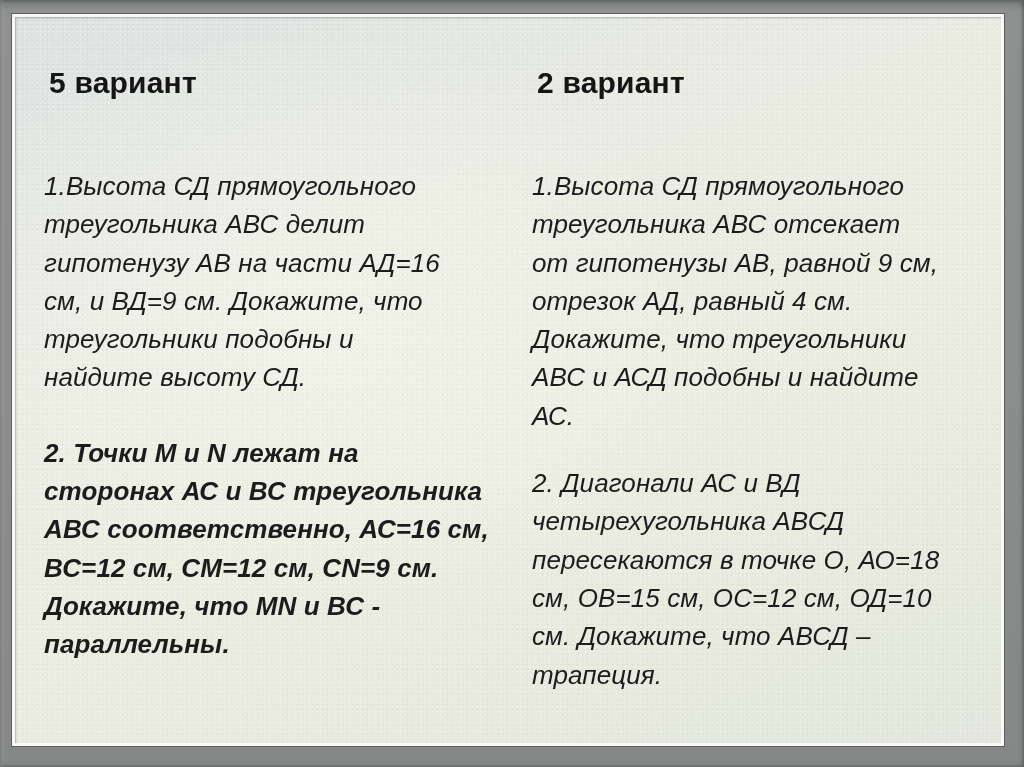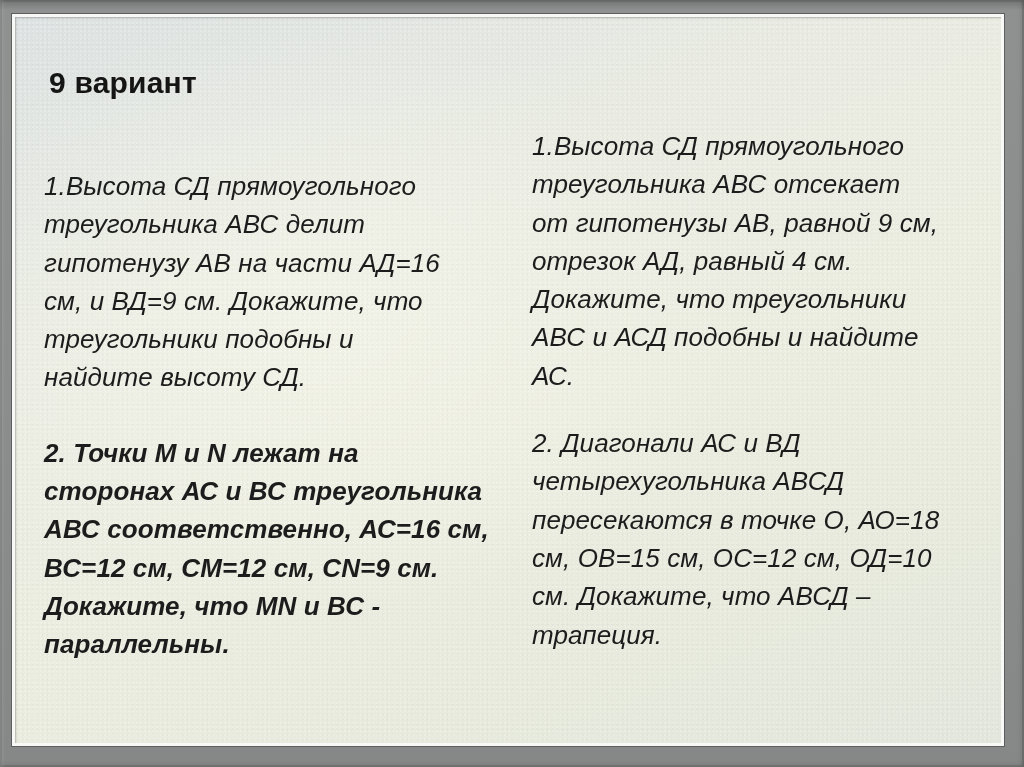--- a/index.html
+++ b/index.html
@@ -76,36 +76,37 @@
   .col.right .p2 { margin-top: 29px; }
 </style>
 </head>
 <body>
 
 <div class="frame">
   <div class="mat">
     <div class="content">
 
       <div class="col left">
-        <h2 class="col-title">9 вариант</h2>
+        <h2 class="col-title">5 вариант</h2>
         <p class="problem p1">1.Высота СД прямоугольного
 треугольника АВС делит
 гипотенузу АВ на части АД=16
 см, и ВД=9 см. Докажите, что
 треугольники подобны и
 найдите высоту СД.</p>
         <p class="problem p2">2. Точки М и N лежат на
 сторонах АС и ВС треугольника
 АВС соответственно, АС=16 см,
 ВС=12 см, СМ=12 см, СN=9 см.
 Докажите, что MN и ВС -
 параллельны.</p>
       </div>
 
       <div class="col right">
+        <h2 class="col-title">2 вариант</h2>
         <p class="problem p1">1.Высота СД прямоугольного
 треугольника АВС отсекает
 от гипотенузы АВ, равной 9 см,
 отрезок АД, равный 4 см.
 Докажите, что треугольники
 АВС и АСД подобны и найдите
 АС.</p>
         <p class="problem p2">2. Диагонали АС и ВД
 четырехугольника АВСД
 пересекаются в точке О, АО=18

